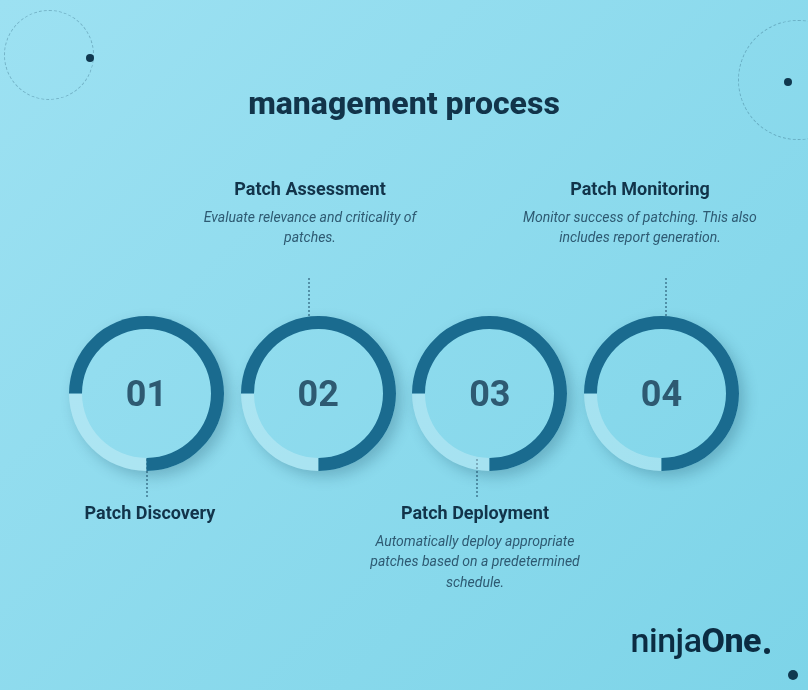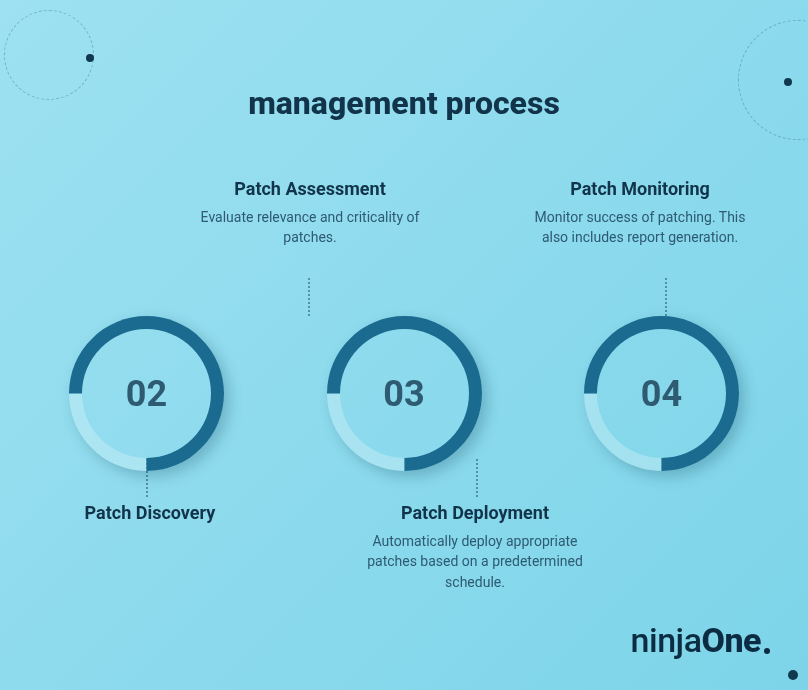--- a/index.html
+++ b/index.html
@@ -68,20 +68,21 @@
   .step-label .st {
     font-size: 18px;
     font-weight: 700;
     color: #12344a;
     margin-bottom: 8px;
   }
   .step-label .sd {
     font-size: 14px;
     color: #2e5a72;
     line-height: 1.45;
+    font-style: italic;
   }
 
   .label-2 { top: 178px; left: 200px; width: 220px; }
   .label-4 { top: 178px; left: 520px; width: 240px; }
   .label-1 { top: 502px; left: 50px;  width: 200px; }
   .label-3 { top: 502px; left: 360px; width: 230px; }
 
   
   .connector {
     position: absolute;
@@ -177,20 +178,24 @@
 </div>
 
 <div class="connector conn-2"></div>
 <div class="connector conn-4"></div>
 <div class="connector conn-1"></div>
 <div class="connector conn-3"></div>
 
 <div class="ring-row">
   <div class="ring">
     <div class="outer"></div>
+    <div class="num">01</div>
+  </div>
+  <div class="ring">
+    <div class="outer"></div>
     <div class="num">02</div>
   </div>
   <div class="ring">
     <div class="outer"></div>
     <div class="num">03</div>
   </div>
   <div class="ring">
     <div class="outer"></div>
     <div class="num">04</div>
   </div>

